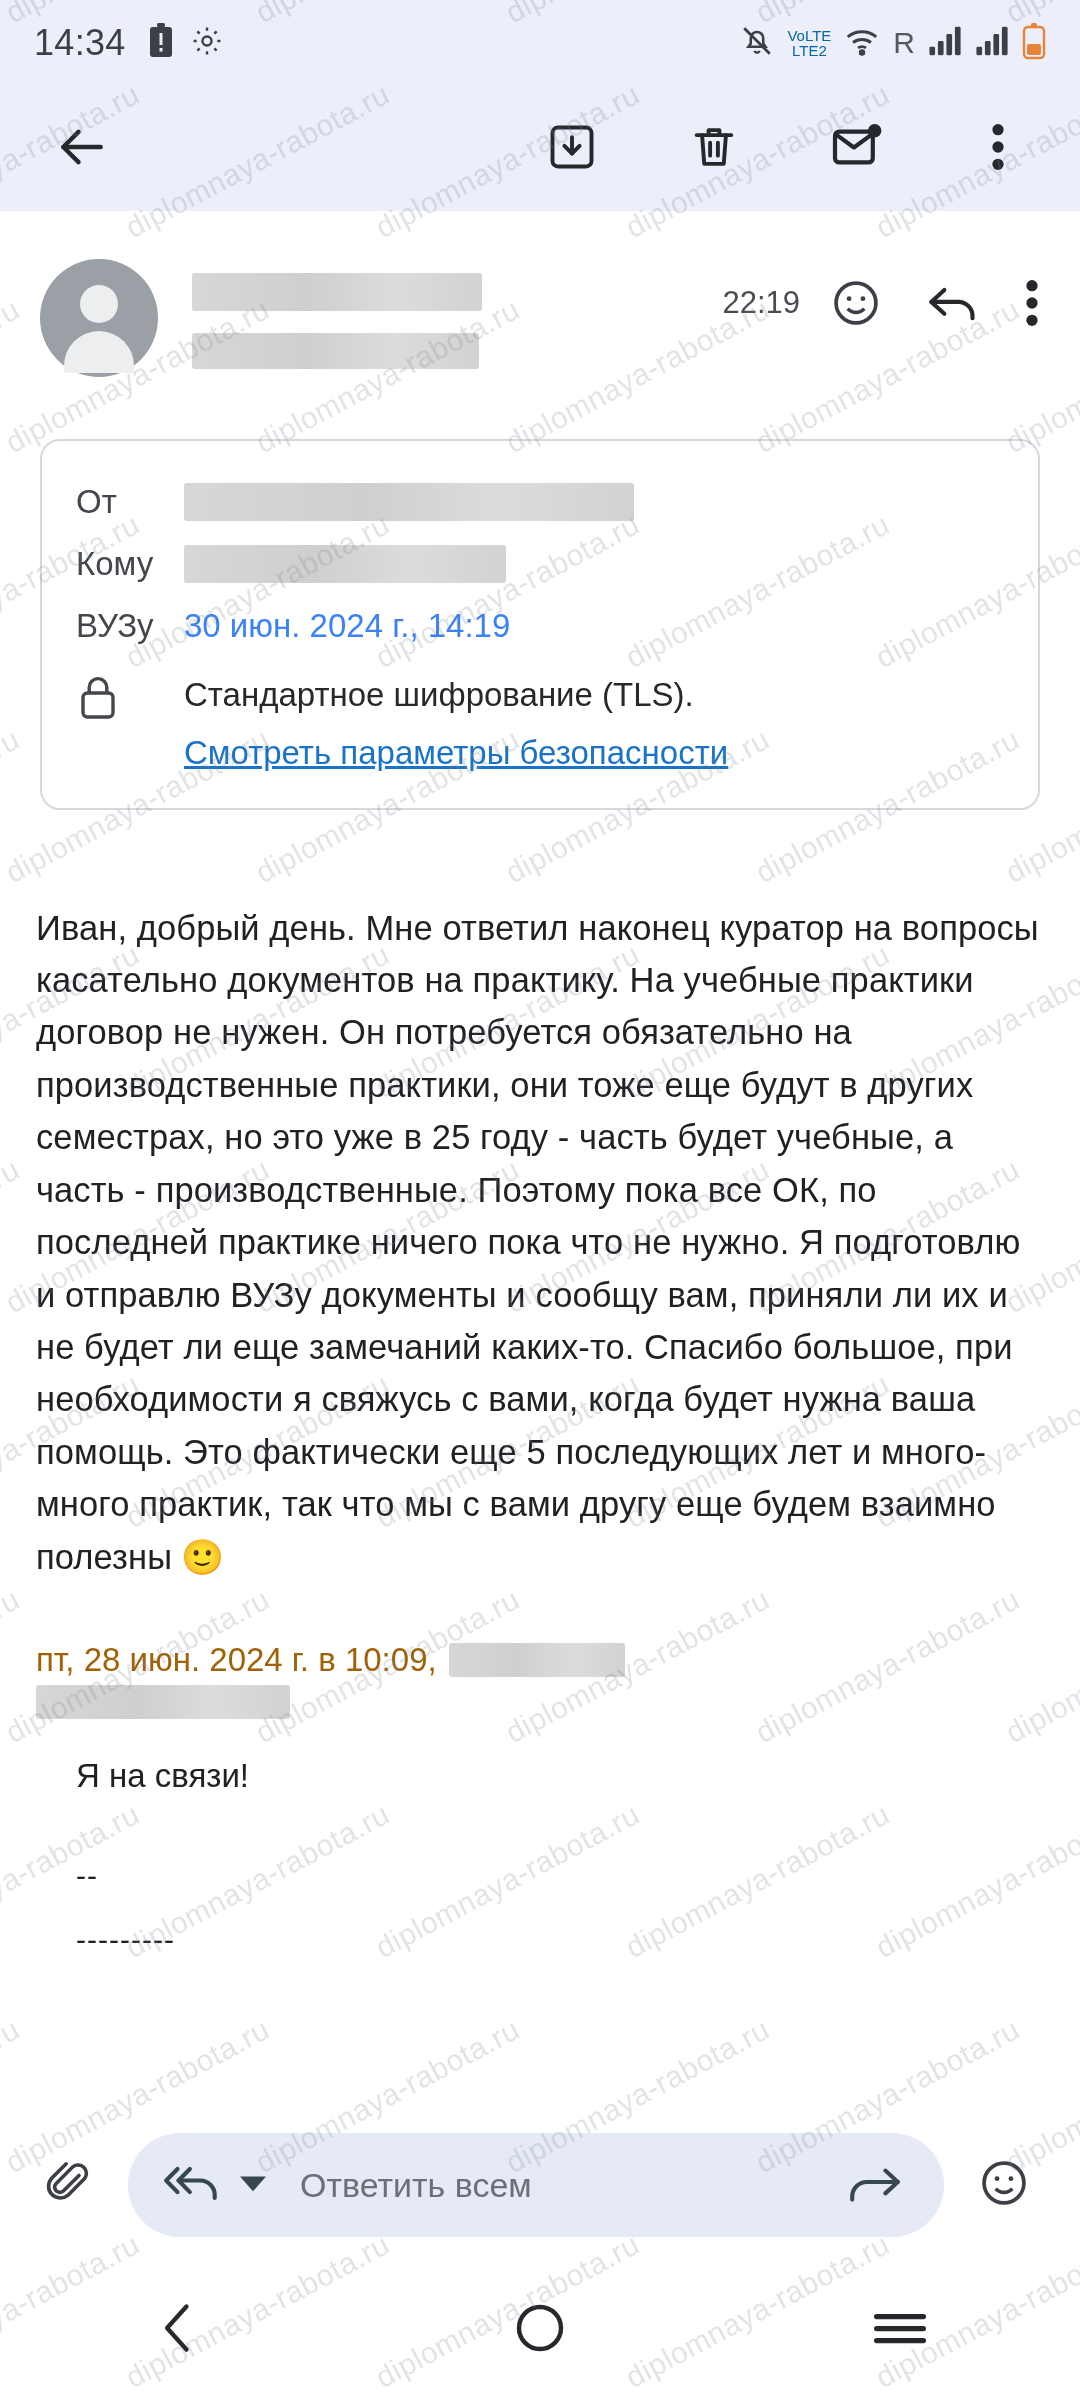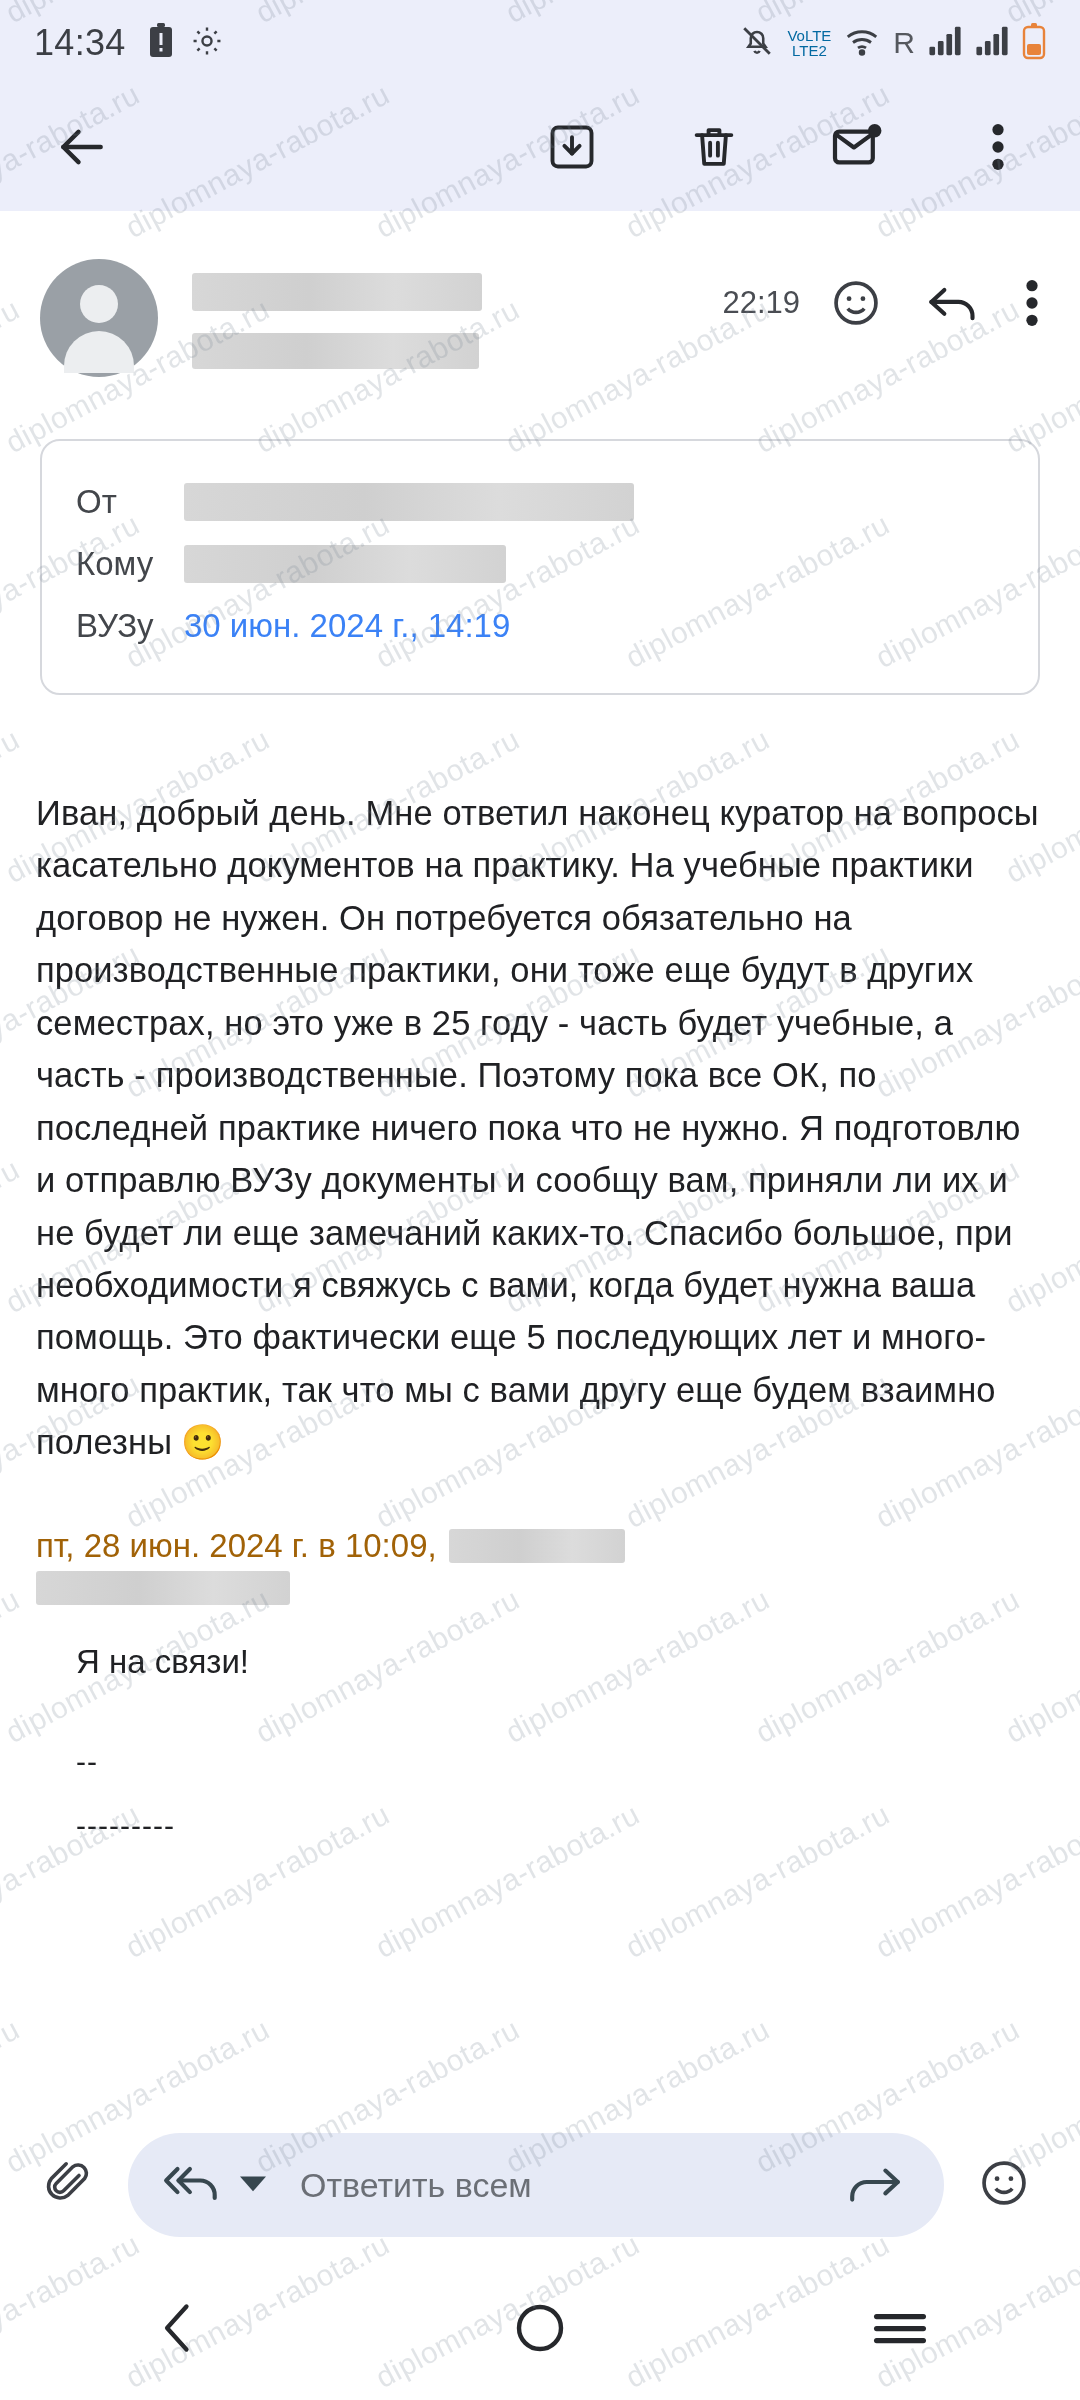--- a/index.html
+++ b/index.html
@@ -424,20 +424,34 @@
         <div class="det-label">От</div>
         <span class="redact" style="width:450px;height:38px;"></span>
       </div>
       <div class="det-row">
         <div class="det-label">Кому</div>
         <span class="redact" style="width:322px;height:38px;"></span>
       </div>
       <div class="det-row">
         <div class="det-label">ВУЗу</div>
         <div class="det-value">30 июн. 2024 г., 14:19</div>
+      </div>
+      <div class="det-row" id="enc-row">
+        <div class="det-icon-cell">
+          <span>
+            <svg width="44" height="50" viewBox="0 0 22 25" fill="none" stroke="#43464b" stroke-width="1.7">
+                <rect x="3.5" y="10" width="15" height="12" rx="2.2"></rect>
+                <path d="M6.6 10V7.2a4.4 4.4 0 0 1 8.8 0V10"></path>
+              </svg>
+          </span>
+        </div>
+        <div>
+          <div id="enc-text">Стандартное шифрование (TLS).</div>
+          <a id="sec-link" href="#">Смотреть параметры безопасности</a>
+        </div>
       </div>
     </div>
 
     <div id="mail-body">Иван, добрый день. Мне ответил наконец куратор на вопросы касательно документов на практику. На учебные практики договор не нужен. Он потребуется обязательно на производственные практики, они тоже еще будут в других семестрах, но это уже в 25 году - часть будет учебные, а часть - производственные. Поэтому пока все ОК, по последней практике ничего пока что не нужно. Я подготовлю и отправлю ВУЗу документы и сообщу вам, приняли ли их и не будет ли еще замечаний каких-то. Спасибо большое, при необходимости я свяжусь с вами, когда будет нужна ваша помощь. Это фактически еще 5 последующих лет и много-много практик, так что мы с вами другу еще будем взаимно полезны 🙂</div>
 
     <div id="quote-head">
       <span>пт, 28 июн. 2024 г. в 10:09,</span>
       <span class="redact" style="width:176px;height:34px;margin-left:12px;"></span>
     </div>
     <div id="quote-head2">

